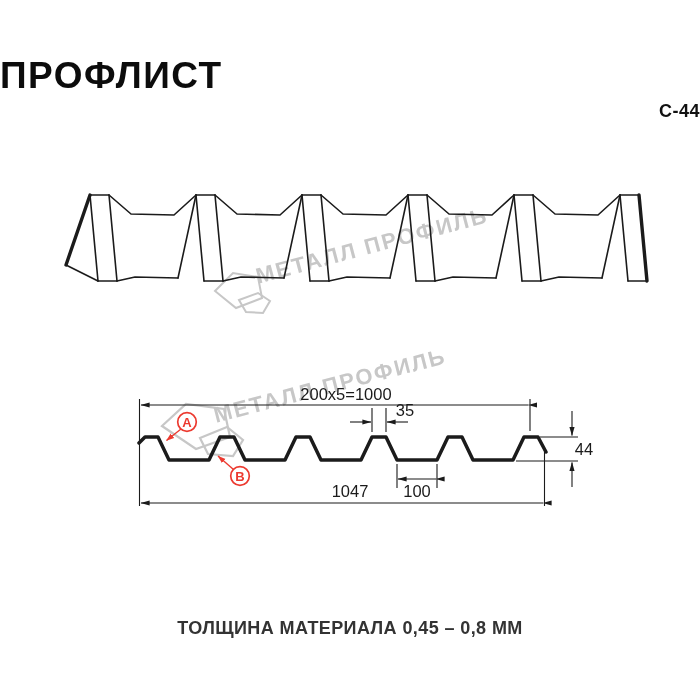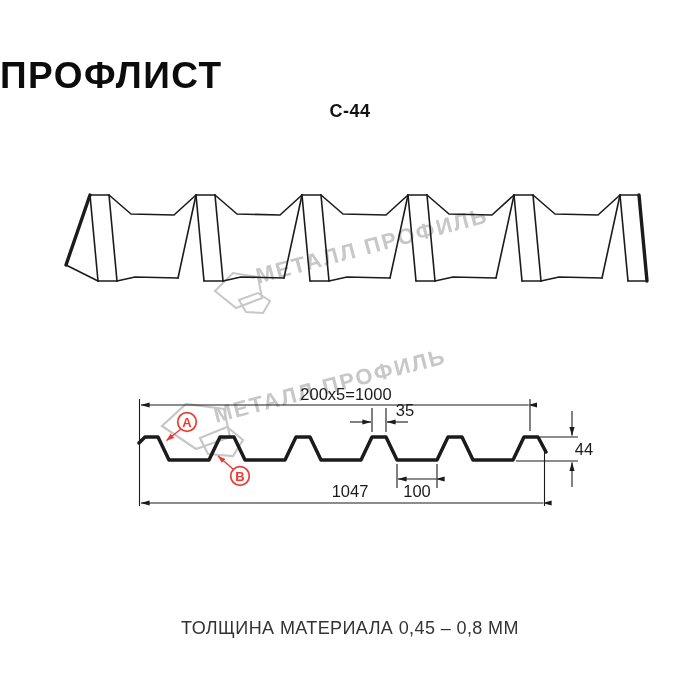--- a/index.html
+++ b/index.html
@@ -5,26 +5,26 @@
   html,body{margin:0;padding:0;}
   body{
     width:700px;height:700px;position:relative;background:#ffffff;
     font-family:"Liberation Sans","DejaVu Sans",sans-serif;overflow:hidden;
   }
   .page-title{
     position:absolute;top:55px;left:0;right:0;text-align:left;
     font-size:37px;font-weight:700;letter-spacing:1.5px;color:#0c0c0c;
   }
   .page-subtitle{
-    position:absolute;top:101px;left:0;right:0;text-align:center;
+    position:absolute;top:101px;left:0;right:0;text-align:right;
     font-size:18px;font-weight:700;letter-spacing:0.5px;color:#111;
   }
   .footer-note{
     position:absolute;top:618px;left:0;right:0;text-align:center;
-    font-size:18px;font-weight:400;letter-spacing:0.4px;color:#333;
+    font-size:18px;font-weight:700;letter-spacing:0.4px;color:#333;
   }
   svg{position:absolute;top:0;left:0;}
   svg text{font-family:"Liberation Sans","DejaVu Sans",sans-serif;}
   .dim-text{font-size:16.5px;fill:#1b1b1b;font-weight:400;}
   .wm-text{font-size:22px;font-weight:700;fill:#c7c7c7;letter-spacing:2px;}
   .callout-text{font-size:13px;font-weight:700;fill:#ec3a30;}
 </style>
 </head>
 <body>
 

